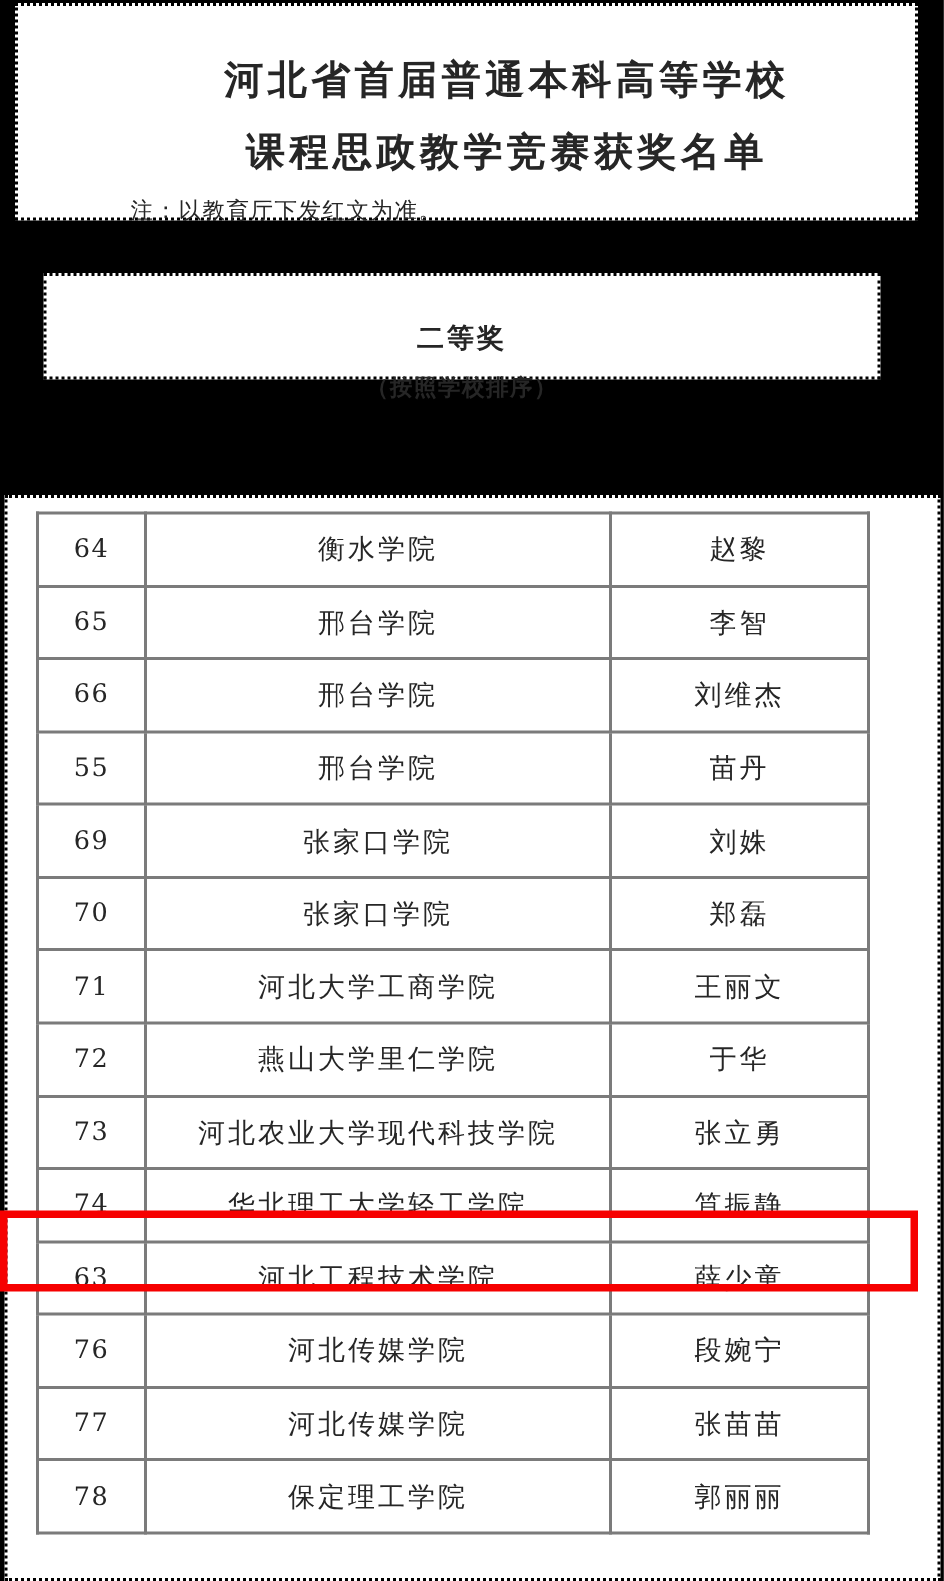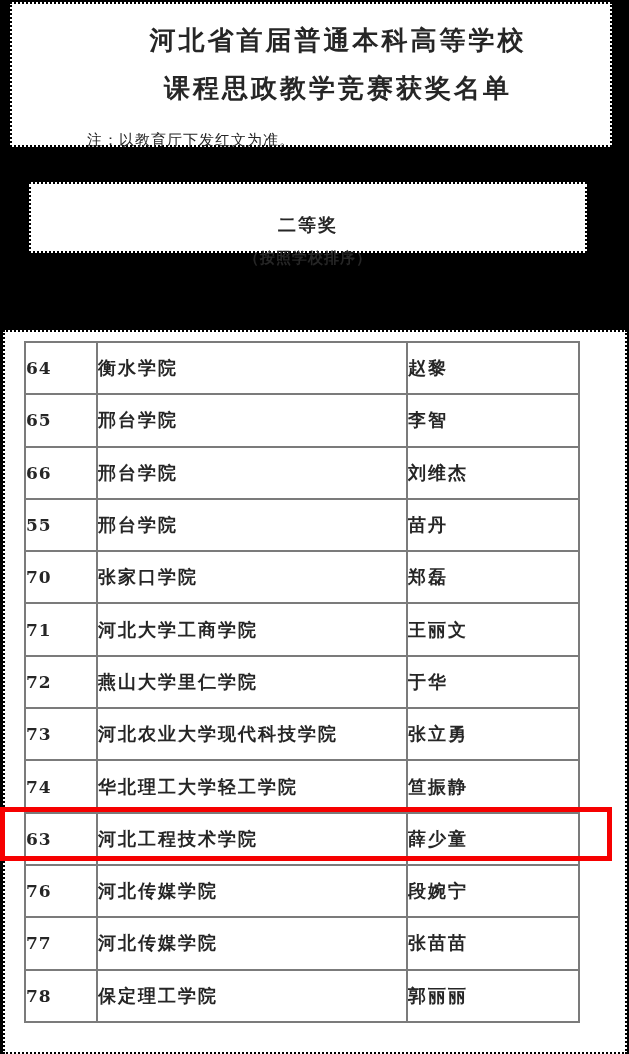--- a/index.html
+++ b/index.html
@@ -21,22 +21,22 @@
   .title-box{left:10px;top:2px;width:602px;height:145px;}
   .doc-title{
     text-align:center;
     padding-left:54px;
     font-weight:bold;
     font-size:26px;
     line-height:28px;
     letter-spacing:3px;
     white-space:nowrap;
   }
-  .doc-title.line1{margin-top:22px;}
-  .doc-title.line2{margin-top:20px;}
+  .doc-title.line1{margin-top:36px;}
+  .doc-title.line2{margin-top:20px;font-family:Liberation Serif, serif;}
   .doc-note{
     position:absolute;
     left:75px;top:127px;
     font-size:15px;
     letter-spacing:1px;
   }
   
   .award-box{left:29px;top:182px;width:558px;height:71px;text-align:center;}
   .award-heading{
     margin-top:29px;
@@ -57,27 +57,27 @@
     left:19px;top:9px;
     width:554px;height:682px;
     border-collapse:collapse;
     table-layout:fixed;
   }
   table.results col.c-rank{width:72px;}
   table.results col.c-school{width:310px;}
   table.results col.c-name{width:172px;}
   table.results td{
     border:2px solid var(--table-border,#7b7b7b);
+    text-align:center;
     vertical-align:middle;
     font-size:18px;
     letter-spacing:2px;
     padding:0;
     overflow:hidden;
     white-space:nowrap;
-    font-weight:bold;
   }
   table.results tr{height:42.6px;}
   table.results td:first-child{font-size:17px;letter-spacing:1px;}
   
   .highlight-box{
     position:absolute;
     left:0;top:807px;
     width:612px;height:54px;
     border:5px solid var(--highlight-red,#f60000);
     box-sizing:border-box;
@@ -123,20 +123,25 @@
             <td>66</td>
             <td>邢台学院</td>
             <td>刘维杰</td>
           </tr>
           <tr>
             <td>55</td>
             <td>邢台学院</td>
             <td>苗丹</td>
           </tr>
           <tr>
+            <td>69</td>
+            <td>张家口学院</td>
+            <td>刘姝</td>
+          </tr>
+          <tr>
             <td>70</td>
             <td>张家口学院</td>
             <td>郑磊</td>
           </tr>
           <tr>
             <td>71</td>
             <td>河北大学工商学院</td>
             <td>王丽文</td>
           </tr>
           <tr>

